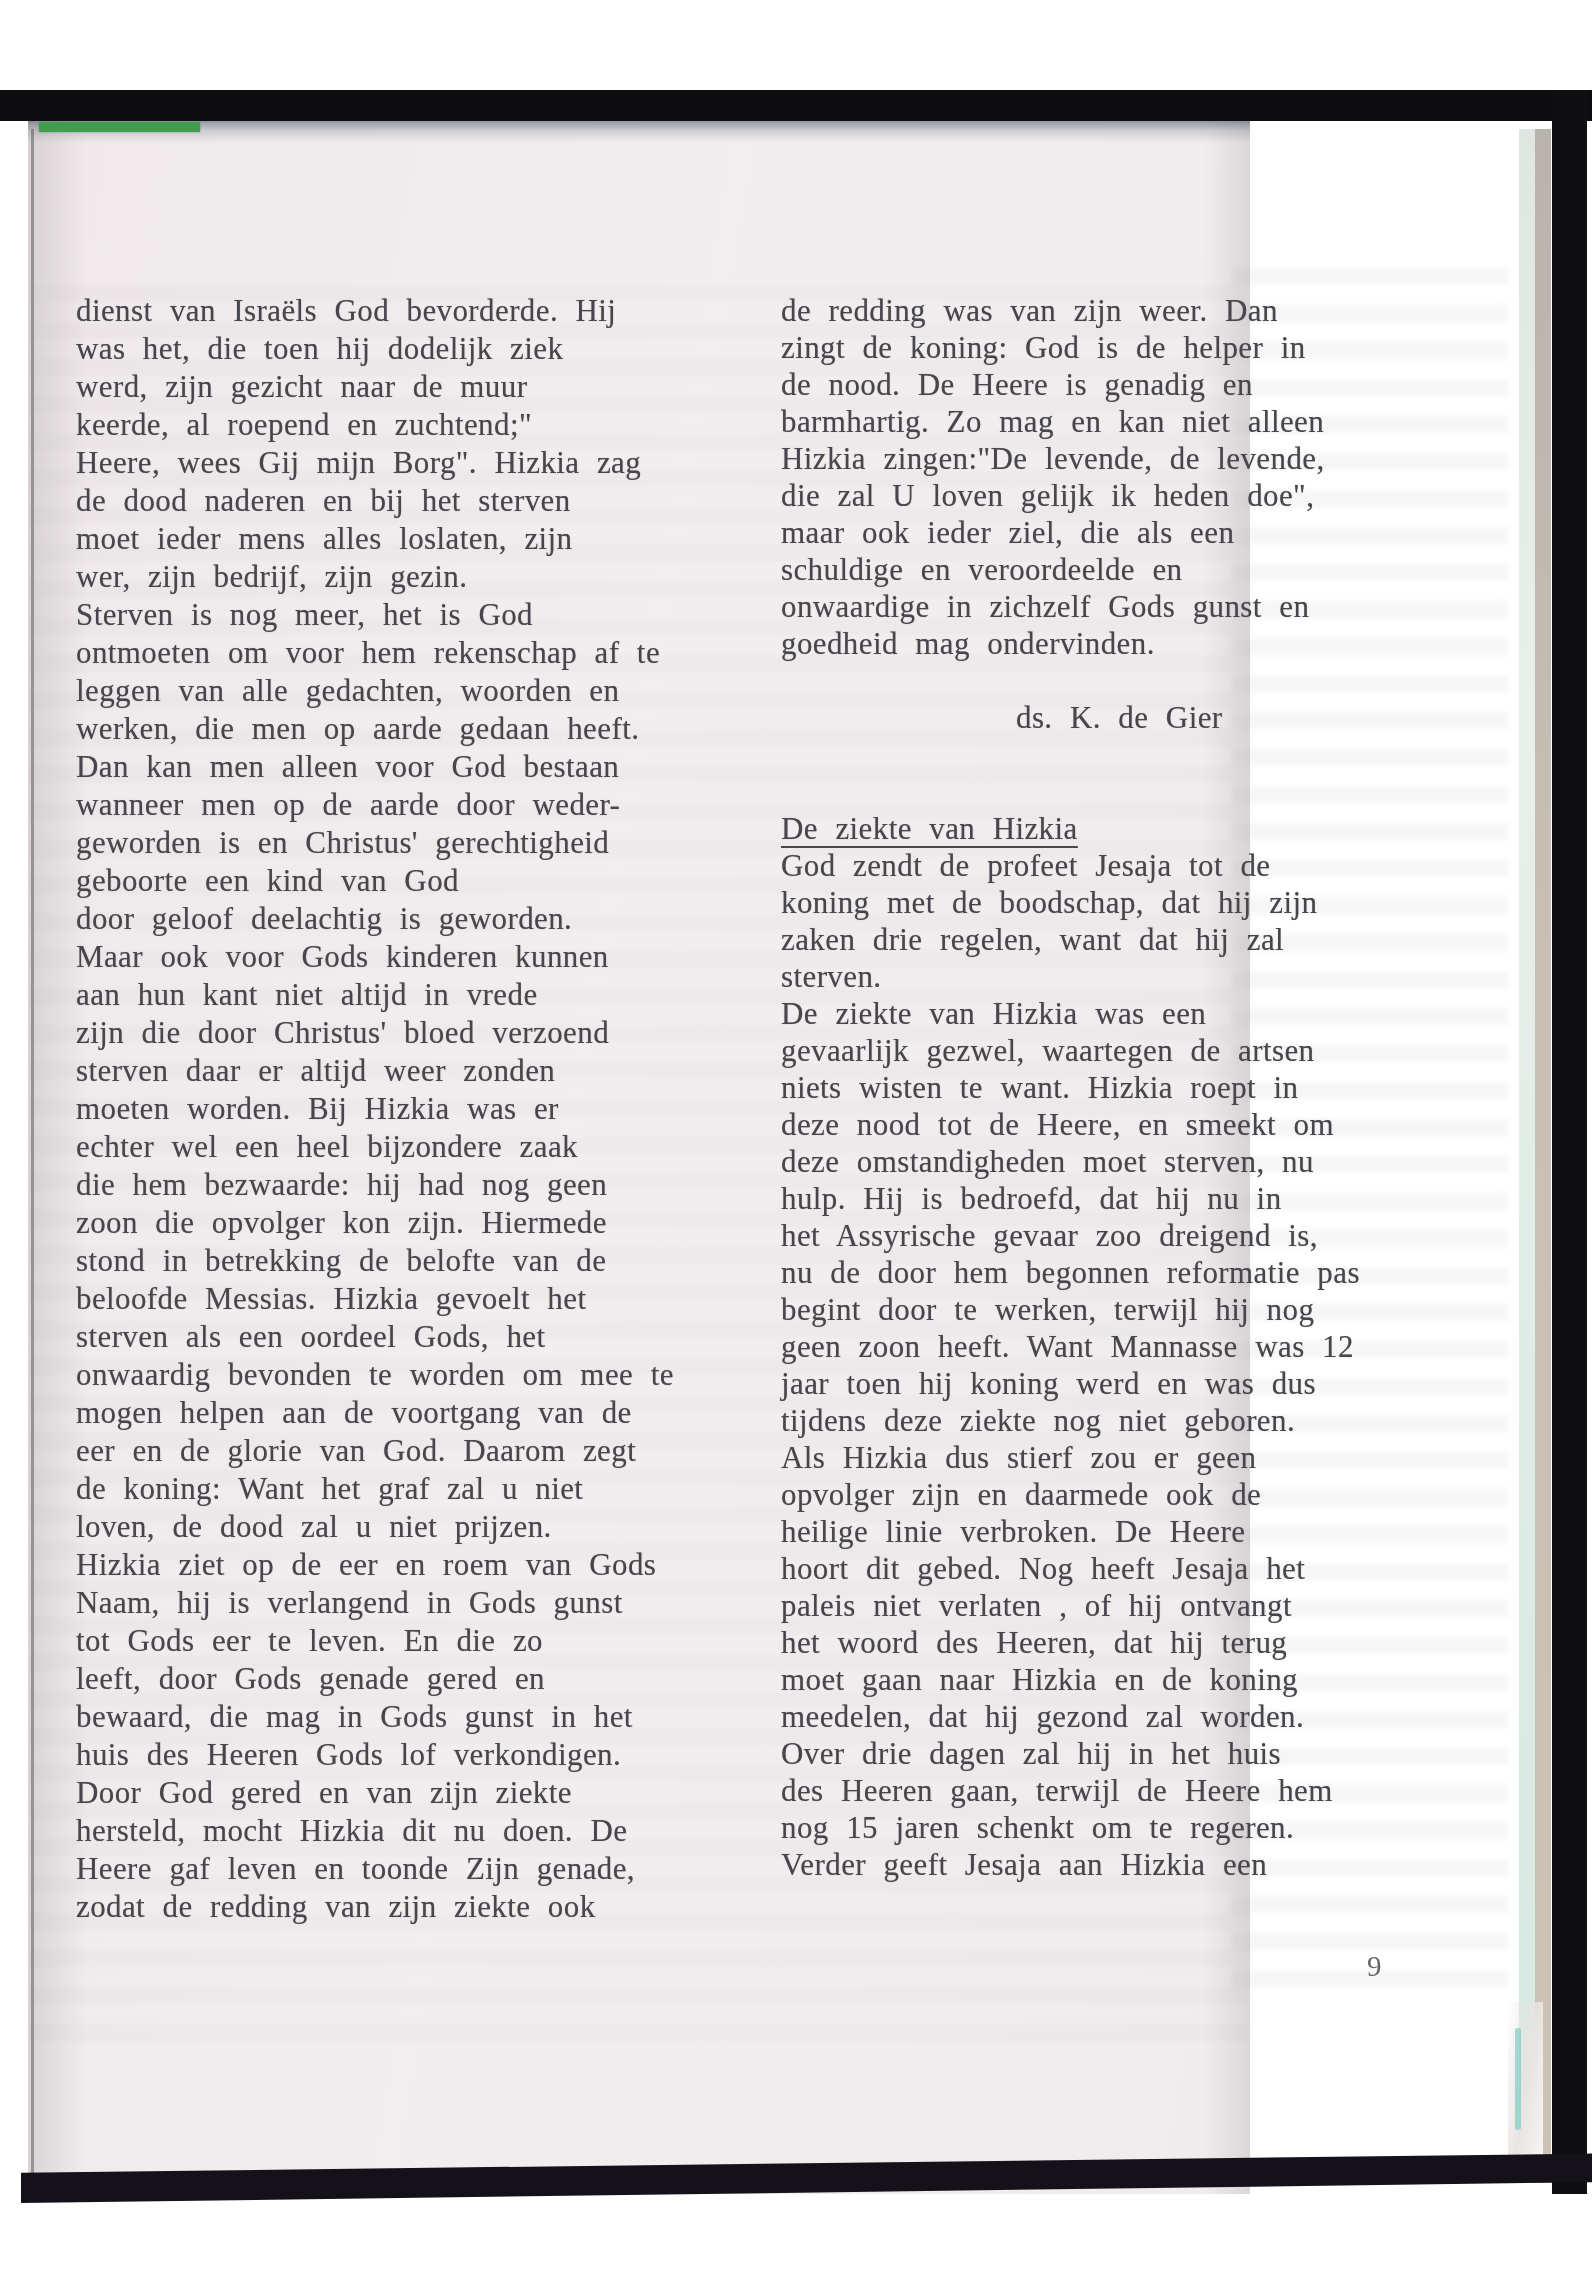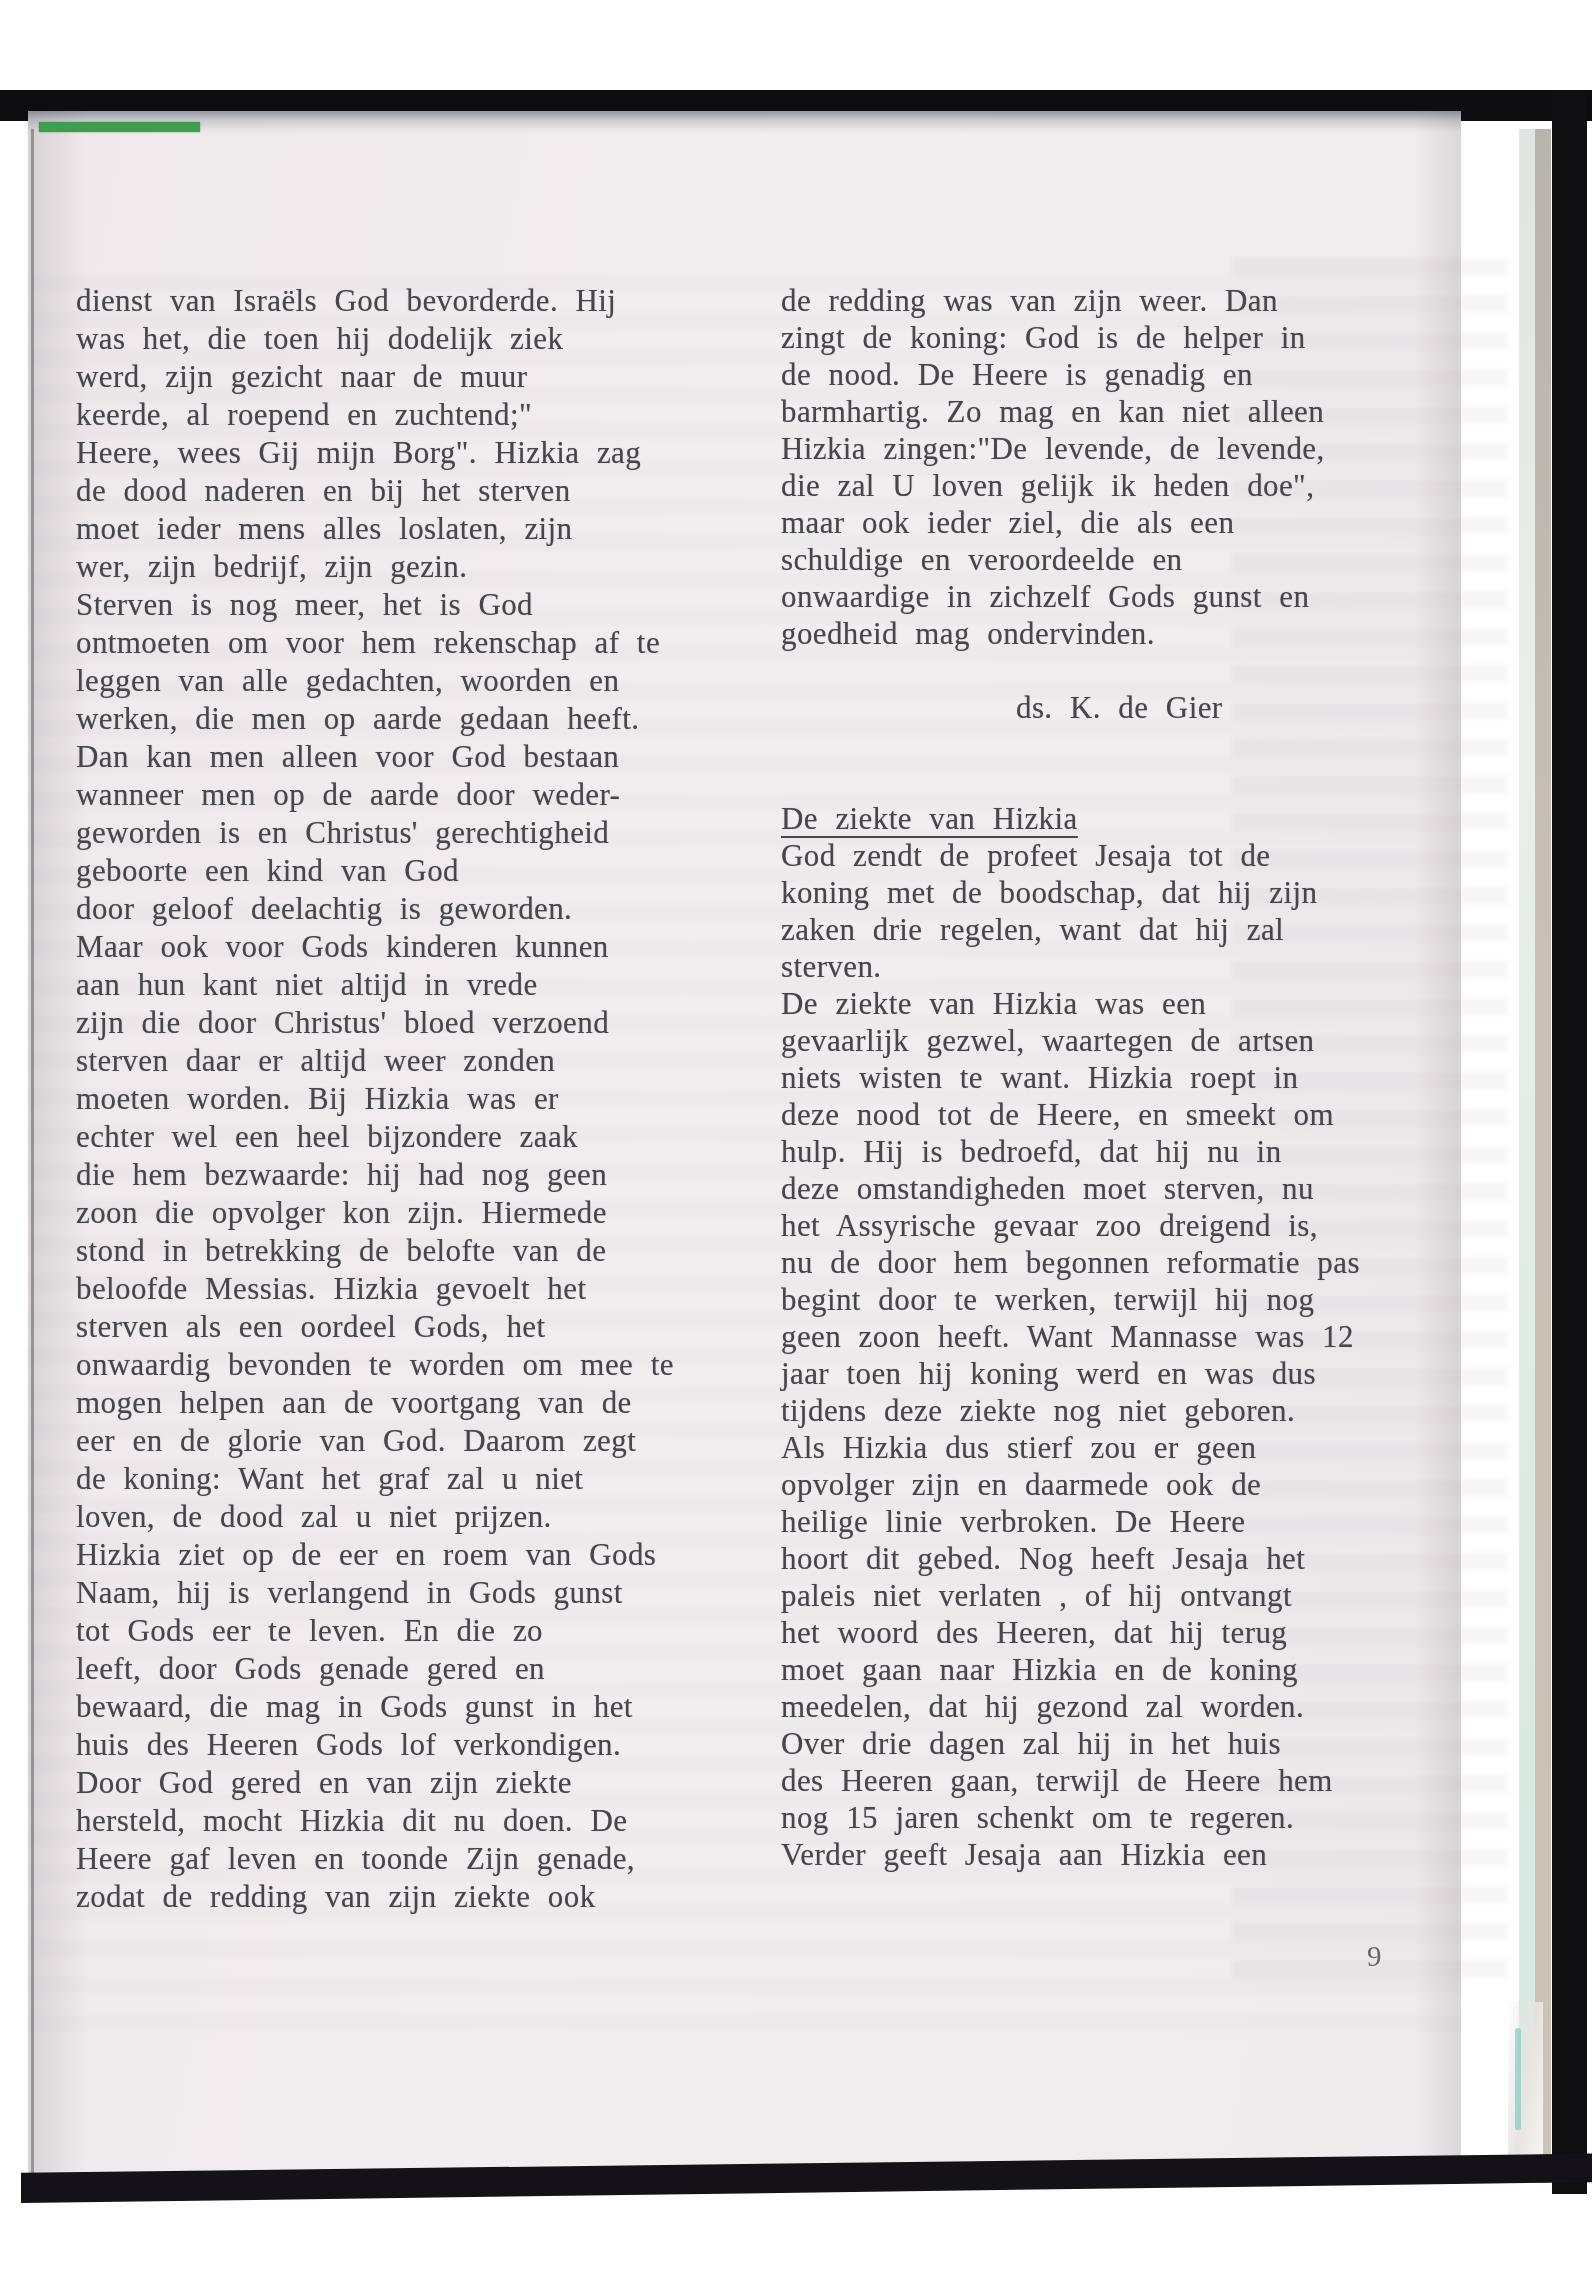--- a/index.html
+++ b/index.html
@@ -57,22 +57,22 @@
     width: 35px; height: 155px;
     background: linear-gradient(100deg, rgba(237,233,231,0) 0%, #e8e4e1 55%, #f6f4f1 100%);
   }
   .curl-teal {
     position: absolute; left: 1515px; top: 2028px;
     width: 6px; height: 102px;
     background: #8ecfc8; opacity: .8; border-radius: 2.6px;
   }
   
   .paper {
-    position: absolute; left: 28px; top: 111px;
-    width: 1433px; height: 2073px;
+    position: absolute; left: 28px; top: 121px;
+    width: 1222px; height: 2073px;
     background: linear-gradient(100deg, #efe9ec 0%, #f2edef 45%, #f0ebed 100%);
   }
   .paper .top-fade {
     position: absolute; left: 0; top: 0; width: 100%; height: 22.4px;
     background: linear-gradient(to bottom, #9298a0 0%, rgba(145,150,158,0.35) 45%, rgba(145,150,158,0) 100%);
   }
   .paper .gutter-shadow {
     position: absolute; left: 0; top: 0; width: 60px; height: 100%;
     background: linear-gradient(to right, rgba(70,65,70,0.14), rgba(70,65,70,0));
   }
@@ -197,22 +197,22 @@
         <div class="tl blank">&nbsp;</div>
         <div class="tl head">De ziekte van Hizkia</div>
         <div class="tl">God zendt de profeet Jesaja tot de</div>
         <div class="tl">koning met de boodschap, dat hij zijn</div>
         <div class="tl">zaken drie regelen, want dat hij zal</div>
         <div class="tl">sterven.</div>
         <div class="tl">De ziekte van Hizkia was een</div>
         <div class="tl">gevaarlijk gezwel, waartegen de artsen</div>
         <div class="tl">niets wisten te want. Hizkia roept in</div>
         <div class="tl">deze nood tot de Heere, en smeekt om</div>
+        <div class="tl">deze omstandigheden moet sterven, nu</div>
         <div class="tl">hulp. Hij is bedroefd, dat hij nu in</div>
-        <div class="tl">deze omstandigheden moet sterven, nu</div>
         <div class="tl">het Assyrische gevaar zoo dreigend is,</div>
         <div class="tl">nu de door hem begonnen reformatie pas</div>
         <div class="tl">begint door te werken, terwijl hij nog</div>
         <div class="tl">geen zoon heeft. Want Mannasse was 12</div>
         <div class="tl">jaar toen hij koning werd en was dus</div>
         <div class="tl">tijdens deze ziekte nog niet geboren.</div>
         <div class="tl">Als Hizkia dus stierf zou er geen</div>
         <div class="tl">opvolger zijn en daarmede ook de</div>
         <div class="tl">heilige linie verbroken. De Heere</div>
         <div class="tl">hoort dit gebed. Nog heeft Jesaja het</div>

